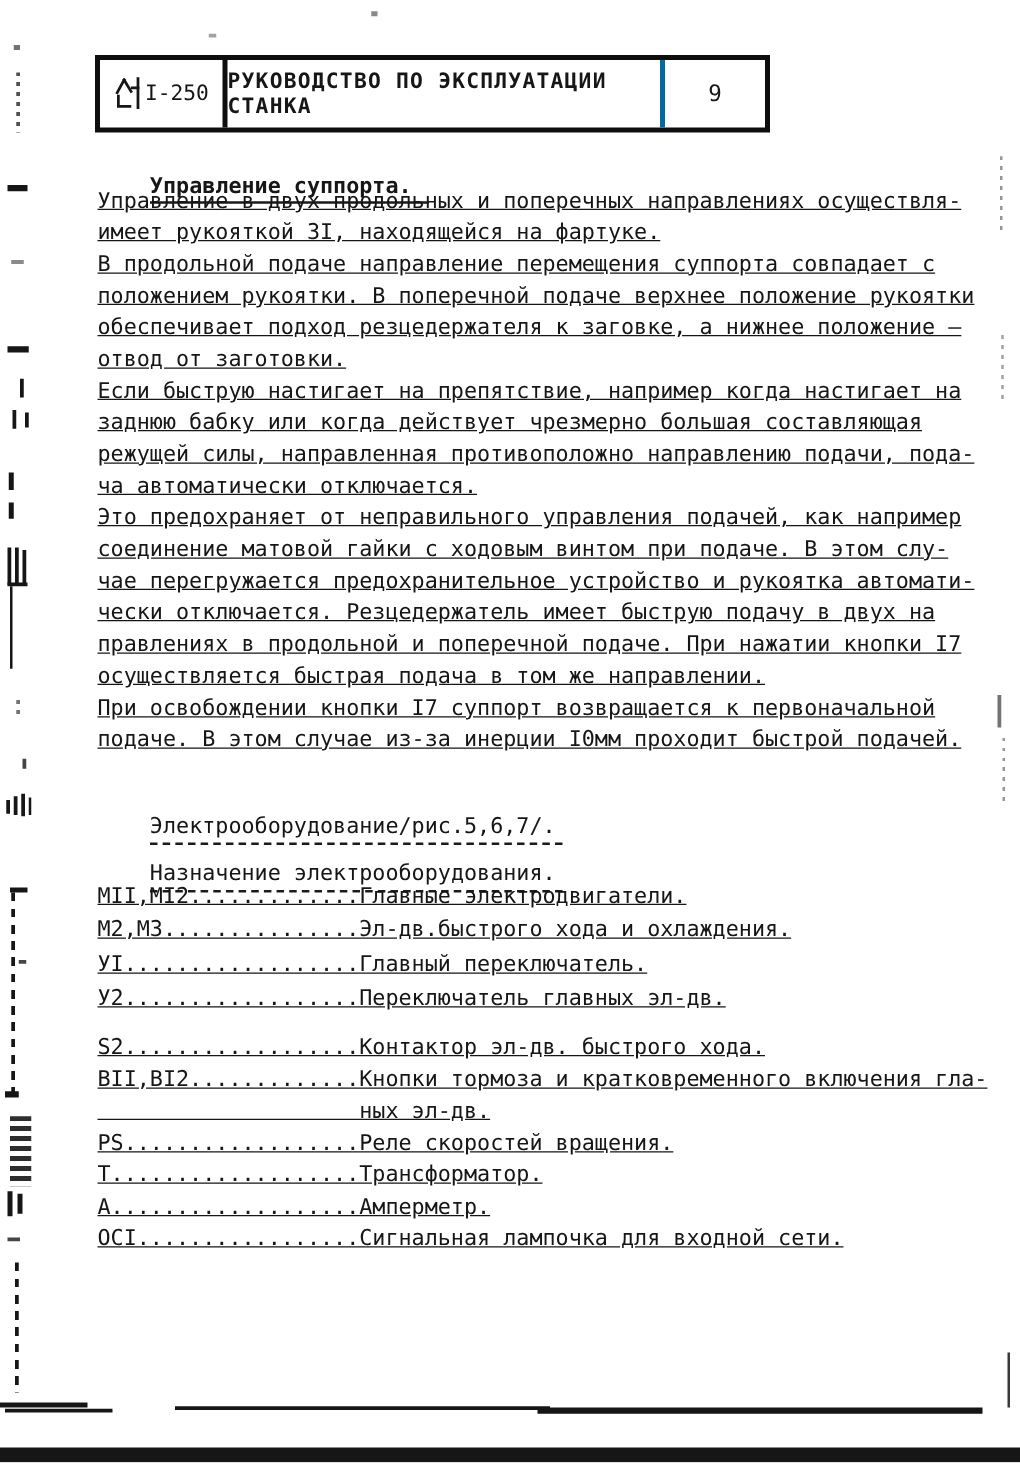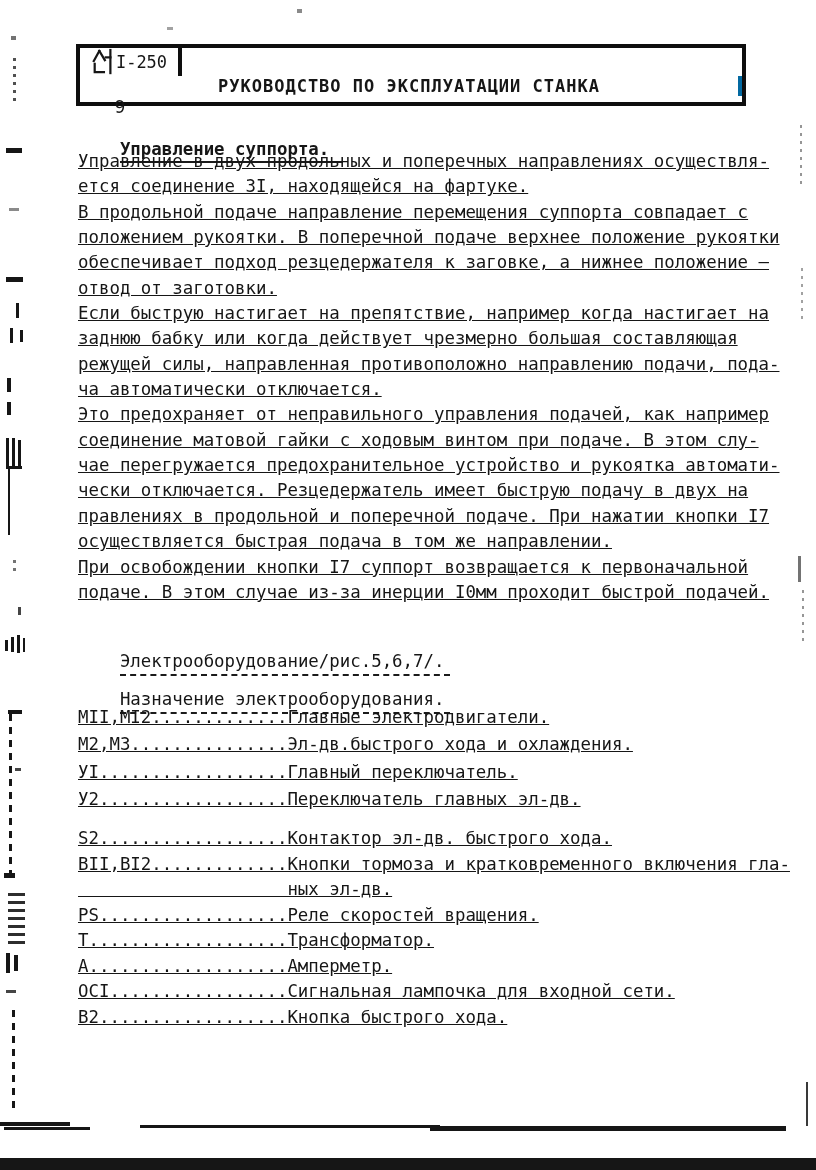--- a/index.html
+++ b/index.html
@@ -1,20 +1,20 @@
 <!DOCTYPE html>
 <html><head>
 <meta charset="utf-8">
 <style>
   html,body{margin:0;padding:0;background:#ffffff;}
   .page{position:relative;width:816px;height:1170px;background:#ffffff;overflow:hidden;
         font-family:"DejaVu Sans Mono",monospace;color:#161616;}
   
-  .hbox{position:absolute;left:76px;top:44px;width:670px;height:62px;
-        border:4px solid #0e0e0e;box-sizing:border-box;display:flex;flex-direction:column;}
+  .hbox{position:absolute;left:76px;top:44px;width:540px;height:62px;
+        border:4px solid #0e0e0e;box-sizing:border-box;display:flex;}
   .hcell{display:flex;align-items:center;justify-content:center;box-sizing:border-box;height:100%;}
   .hcell-model{width:102px;border-right:4px solid #0e0e0e;font-size:17px;}
   .hcell-model svg{margin-right:1px;}
   .hcell-title{flex:1;border-right:4px solid #0369a1;font-weight:bold;font-size:17px;letter-spacing:1px;}
   .hcell-page{width:80px;font-size:18px;}
   
   .txt{font-size:17.4px;}
   .line{white-space:pre;text-decoration:underline;}
   .heading{position:absolute;left:78px;font-size:17.4px;white-space:pre;}
   .u-solid{border-bottom:2.5px solid #1b1b1b;padding-bottom:2px;padding-right:14px;}
@@ -50,21 +50,21 @@
     <div class="hcell hcell-title">РУКОВОДСТВО ПО ЭКСПЛУАТАЦИИ СТАНКА</div>
     <div class="hcell hcell-page">9</div>
   </div>
 
   <div class="heading" style="top:119px;font-weight:bold;">
     <span class="u-solid">Управление суппорта.</span>
   </div>
 
   <div class="para txt">
     <div class="line">Управление в двух продольных и поперечных направлениях осуществля-</div>
-    <div class="line">ется соединение 3I, находящейся на фартуке.</div>
+    <div class="line">имеет рукояткой 3I, находящейся на фартуке.</div>
     <div class="line">В продольной подаче направление перемещения суппорта совпадает с</div>
     <div class="line">положением рукоятки. В поперечной подаче верхнее положение рукоятки</div>
     <div class="line">обеспечивает подход резцедержателя к заговке, а нижнее положение —</div>
     <div class="line">отвод от заготовки.</div>
     <div class="line">Если быструю настигает на препятствие, например когда настигает на</div>
     <div class="line">заднюю бабку или когда действует чрезмерно большая составляющая</div>
     <div class="line">режущей силы, направленная противоположно направлению подачи, пода-</div>
     <div class="line">ча автоматически отключается.</div>
     <div class="line">Это предохраняет от неправильного управления подачей, как например</div>
     <div class="line">соединение матовой гайки с ходовым винтом при подаче. В этом слу-</div>
@@ -91,21 +91,20 @@
   </div>
 
   <div class="legend2 txt">
     <div class="line">S2..................Контактор эл-дв. быстрого хода.</div>
     <div class="line">ВII,ВI2.............Кнопки тормоза и кратковременного включения гла-</div>
     <div class="line">                    ных эл-дв.</div>
     <div class="line">PS..................Реле скоростей вращения.</div>
     <div class="line">Т...................Трансформатор.</div>
     <div class="line">А...................Амперметр.</div>
     <div class="line">ОСI.................Сигнальная лампочка для входной сети.</div>
-    <div class="line">В2..................Кнопка быстрого хода.</div>
   </div>
 
   <div class="art solid" style="left:11px;top:36px;width:5px;height:4px;opacity:.6"></div>
   <div class="art vdots" style="left:13px;top:58px;width:3px;height:48px;opacity:.75"></div>
   <div class="art solid" style="left:6px;top:148px;width:16px;height:5px"></div>
   <div class="art vdots" style="left:9px;top:208px;width:10px;height:8px;opacity:.5"></div>
   <div class="art solid" style="left:6px;top:277px;width:17px;height:5px"></div>
   <div class="art solid" style="left:16px;top:303px;width:3px;height:15px"></div>
   <div class="art solid" style="left:10px;top:328px;width:3px;height:15px"></div>
   <div class="art solid" style="left:20px;top:330px;width:3px;height:12px"></div>

